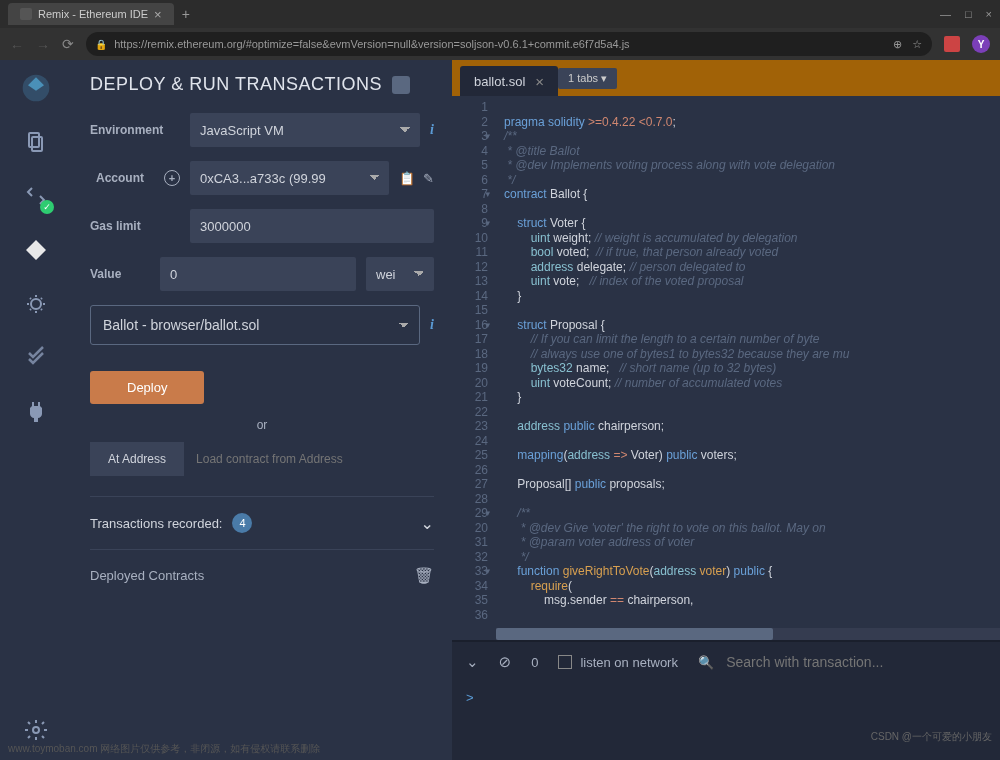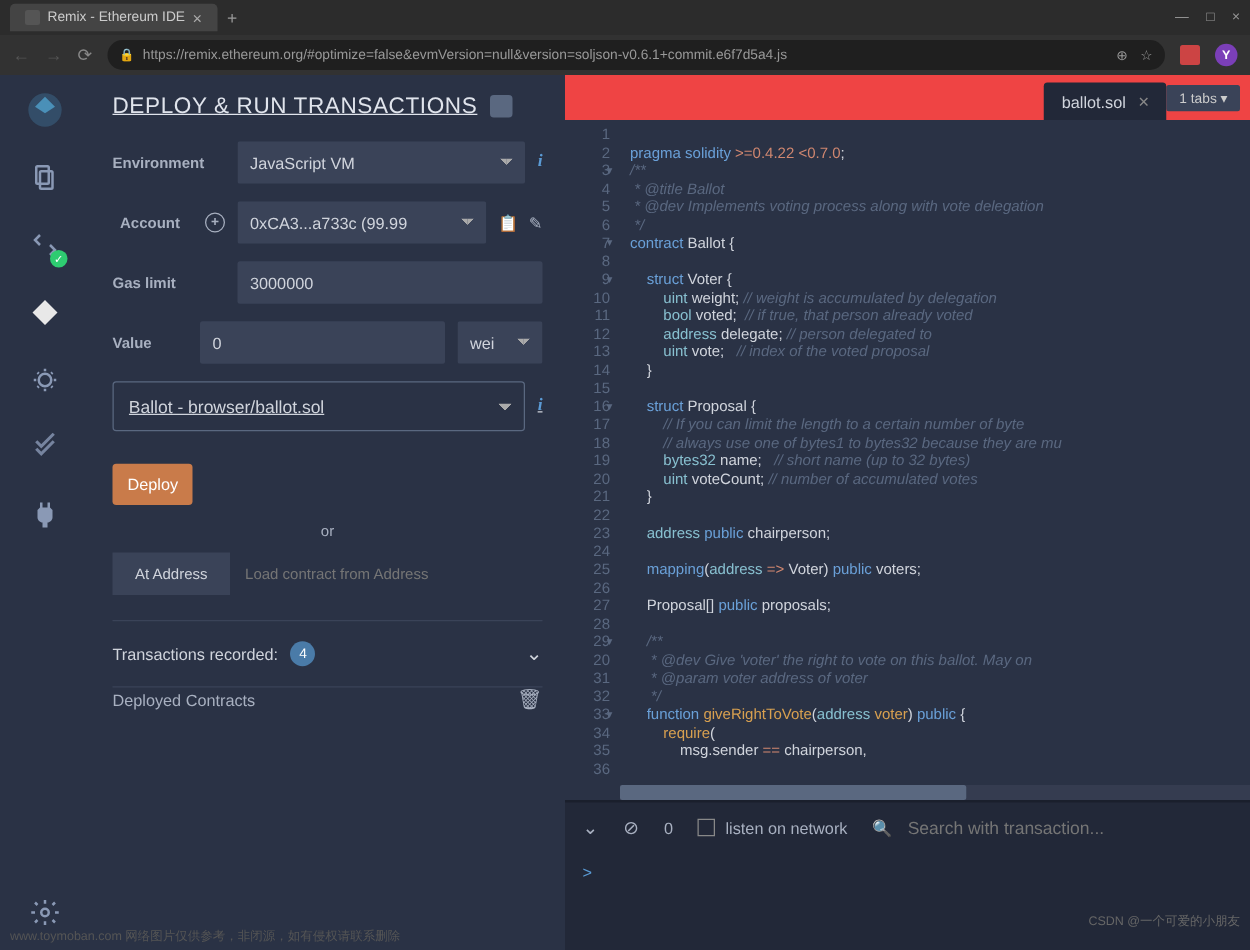--- a/index.html
+++ b/index.html
@@ -30,54 +30,54 @@
     .sb-icon { width: 32px; height: 32px; display: flex; align-items: center; justify-content: center; color: #8a99b5; cursor: pointer; position: relative; }
     .sb-icon.active { color: #e8e8e8; }
     .sb-icon svg { width: 24px; height: 24px; }
     .sb-logo { color: #4a90b8; }
     .sb-logo svg { width: 36px; height: 36px; }
     .sb-badge { position: absolute; bottom: -2px; right: -2px; width: 14px; height: 14px; background: #2ecc71; border-radius: 50%; display: flex; align-items: center; justify-content: center; color: #fff; font-size: 9px; }
     .sb-spacer { flex: 1; }
     
     
     .panel { width: 380px; background: #2a3245; padding: 14px 18px; color: #d0d4dc; overflow-y: auto; }
-    .panel-title { font-size: 18px; font-weight: 400; letter-spacing: 0.5px; display: flex; align-items: center; gap: 10px; margin-bottom: 18px; color: #e0e4ec; text-decoration: underline; }
+    .panel-title { font-size: 18px; font-weight: 400; letter-spacing: 0.5px; display: flex; align-items: center; gap: 10px; margin-bottom: 18px; color: #e0e4ec; }
     .panel-title-icon { width: 18px; height: 18px; background: #5a6880; border-radius: 3px; }
     
     .form-row { display: flex; align-items: center; margin-bottom: 14px; gap: 10px; }
     .form-label { width: 90px; font-size: 12px; color: #a8b0c0; font-weight: bold; }
     .form-select { flex: 1; background: #3a4358; border: none; color: #d0d4dc; height: 34px; padding: 0 10px; font-size: 13px; border-radius: 2px; appearance: none; background-image: linear-gradient(45deg, transparent 50%, #aaa 50%), linear-gradient(135deg, #aaa 50%, transparent 50%); background-position: calc(100% - 15px) 14px, calc(100% - 10px) 14px; background-size: 5px 5px; background-repeat: no-repeat; }
     .form-input { flex: 1; background: #3a4358; border: none; color: #d0d4dc; height: 34px; padding: 0 10px; font-size: 13px; border-radius: 2px; }
     .info-icon { color: #5b9bd5; font-size: 14px; font-weight: bold; font-style: italic; font-family: serif; cursor: pointer; }
     .plus-icon { width: 16px; height: 16px; border: 1.5px solid #a8b0c0; border-radius: 50%; display: flex; align-items: center; justify-content: center; font-size: 11px; color: #a8b0c0; cursor: pointer; }
     .action-icons { display: flex; gap: 8px; color: #a8b0c0; font-size: 13px; }
     .action-icon { cursor: pointer; }
     .small-select { width: 68px; flex: none; }
     
-    .contract-select-row { margin-top: 4px; text-decoration: underline; }
+    .contract-select-row { margin-top: 4px; }
     .contract-select { flex: 1; background: transparent; border: 1px solid #5a6880; color: #d0d4dc; height: 40px; padding: 0 12px; font-size: 14px; border-radius: 3px; appearance: none; background-image: linear-gradient(45deg, transparent 50%, #aaa 50%), linear-gradient(135deg, #aaa 50%, transparent 50%); background-position: calc(100% - 15px) 17px, calc(100% - 10px) 17px; background-size: 5px 5px; background-repeat: no-repeat; }
     
-    .deploy-btn { background: #c97b4a; border: none; color: #fff; padding: 9px 12px; font-size: 13px; border-radius: 3px; cursor: pointer; margin-top: 12px; }
+    .deploy-btn { background: #c97b4a; border: none; color: #fff; padding: 9px 37px; font-size: 13px; border-radius: 3px; cursor: pointer; margin-top: 12px; }
     .or-text { text-align: center; font-size: 12px; color: #a8b0c0; margin: 14px 0 10px; }
     .address-row { display: flex; margin-bottom: 20px; }
     .at-address-btn { background: #3a4358; border: none; color: #d0d4dc; padding: 10px 18px; font-size: 12px; cursor: pointer; }
     .address-input { flex: 1; background: transparent; border: none; color: #888; padding: 0 12px; font-size: 12px; }
     
     .tx-section { border-top: 1px solid #3a4358; padding-top: 16px; margin-top: 6px; display: flex; align-items: center; justify-content: space-between; }
     .tx-label { font-size: 13px; color: #d0d4dc; display: flex; align-items: center; gap: 10px; }
     .tx-badge { background: #4a7ba8; color: #fff; width: 20px; height: 20px; border-radius: 10px; display: flex; align-items: center; justify-content: center; font-size: 11px; }
     .chevron { font-size: 16px; color: #d0d4dc; cursor: pointer; }
     
-    .deployed-section { border-top: 1px solid #3a4358; margin-top: 16px; display: flex; align-items: center; justify-content: space-between; }
+    .deployed-section { border-top: 1px solid #3a4358; padding-top: 16px; margin-top: 16px; display: flex; align-items: center; justify-content: space-between; }
     .deployed-label { font-size: 13px; color: #a8b0c0; }
     .trash-icon { color: #a8b0c0; cursor: pointer; }
     
     
     .editor-area { flex: 1; display: flex; flex-direction: column; background: #222838; }
-    .editor-tabs { height: 36px; background: #ef4444; display: flex; align-items: center; padding: 0 8px; justify-content: flex-end; }
+    .editor-tabs { height: 36px; background: #a16207; display: flex; align-items: center; padding: 0 8px; justify-content: flex-start; }
     .editor-tab { background: #222838; height: 30px; display: flex; align-items: center; padding: 0 14px; color: #d0d4dc; font-size: 13px; gap: 10px; border-radius: 3px 3px 0 0; margin-top: 6px; }
     .tab-x { color: #888; cursor: pointer; font-size: 15px; }
     .tabs-count { background: #3a4358; color: #ccc; padding: 4px 10px; font-size: 11px; border-radius: 2px; cursor: pointer; }
     
     .code-editor { flex: 1; display: flex; background: #2a3245; overflow: hidden; font-family: "Consolas", "Monaco", monospace; font-size: 12px; line-height: 14.5px; position: relative;}
     .gutter { width: 44px; text-align: right; padding: 4px 8px 4px 0; color: #5a6880; user-select: none; }
     .gutter-line { height: 14.5px; position:relative;}
     .fold { color: #5a6880; font-size: 9px; position: absolute; right: -2px; }
     .code-content { flex: 1; padding: 4px 0; white-space: pre; color: #d0d4dc; overflow-x: auto; }
     .code-line { height: 14.5px; padding-left: 8px; }

